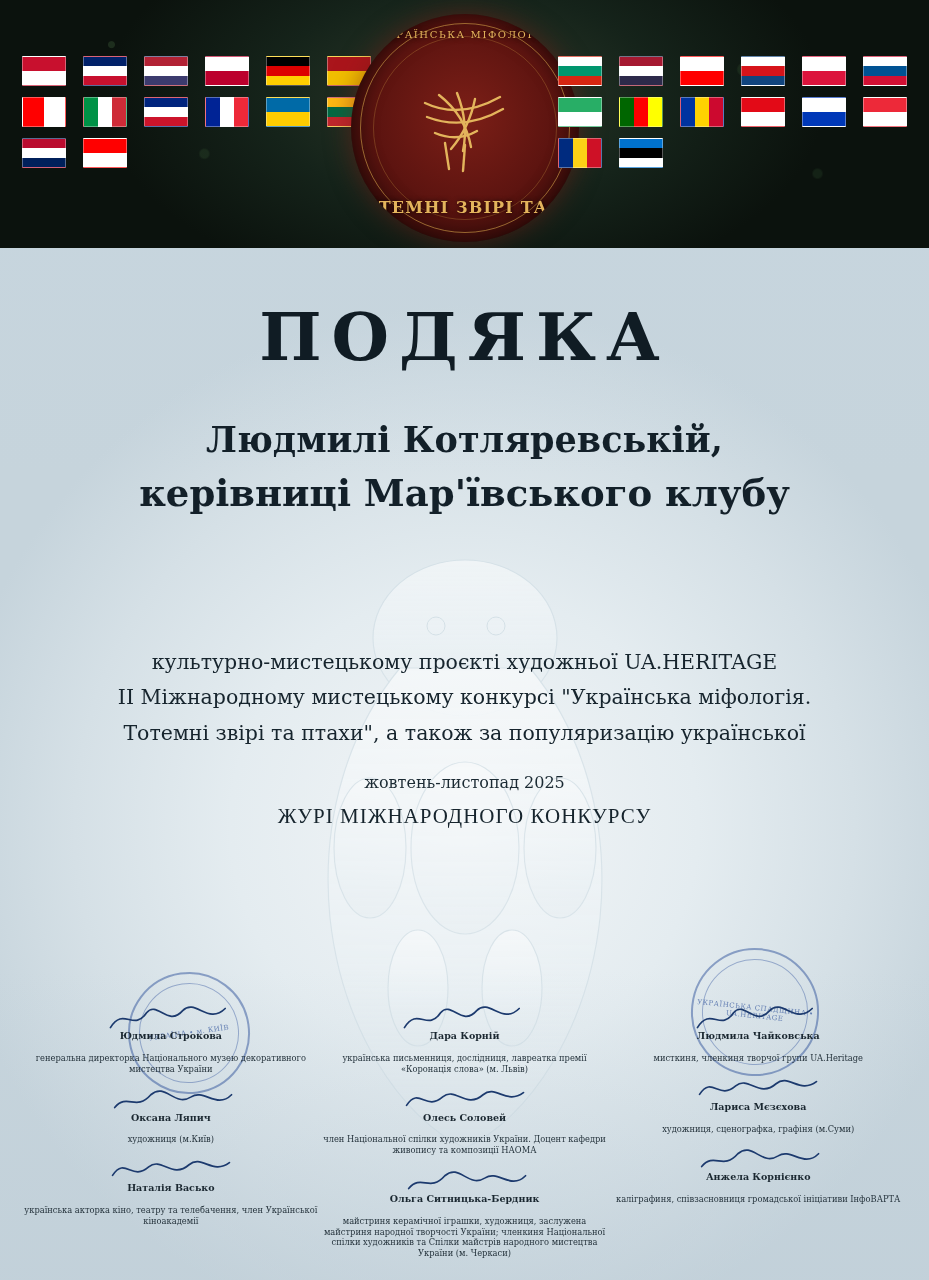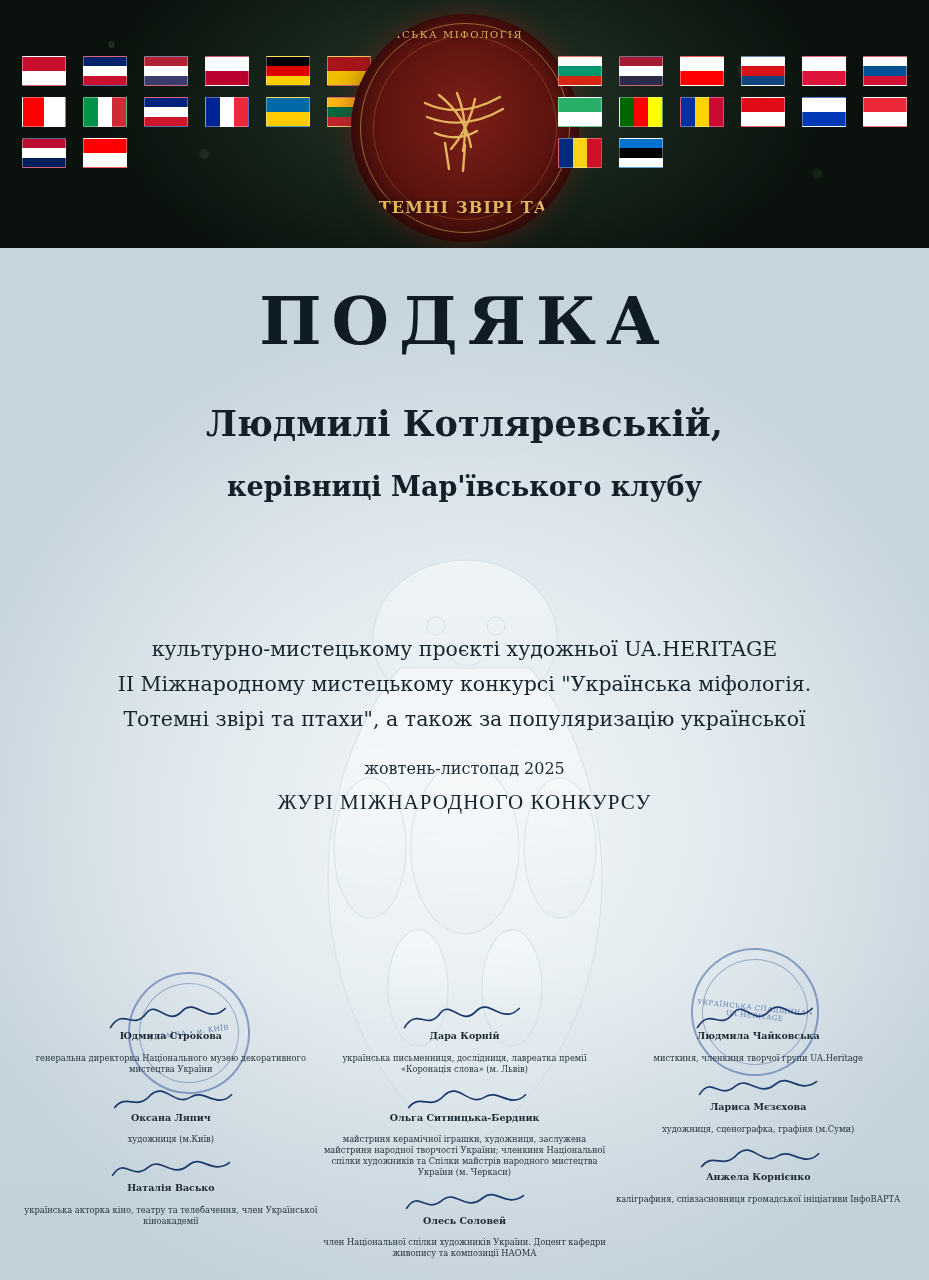--- a/index.html
+++ b/index.html
@@ -69,21 +69,21 @@
   .emblem .bird {
     position: absolute;
     left: 50%; top: 50%;
     transform: translate(-50%,-50%);
     width: 120px;
     height: 110px;
   }
   .emblem-text {
     position: absolute;
     left: 0; right: 0;
-    text-align: left;
+    text-align: center;
     color: #e3b45c;
     font-family: "DejaVu Serif", serif;
     font-size: 10px;
     letter-spacing: 1.6px;
     text-shadow: 0 0 5px rgba(0,0,0,.8);
     white-space: nowrap;
   }
   .emblem-text.top { top: 15px; }
   .emblem-text.bottom { bottom: 25px; font-size: 16px; letter-spacing: 1.2px; font-weight: bold;}
 
@@ -142,21 +142,21 @@
     transform: translateX(-50%);
     width: 430px;
     height: 660px;
     opacity: .5;
   }
 
   .content {
     position: relative;
     z-index: 3;
     text-align: center;
-    padding-top: 40px;
+    padding-top: 56px;
     color: #15232b;
   }
 
   .title {
     font-family: "DejaVu Serif", serif;
     font-size: 66px;
     letter-spacing: 10px;
     font-weight: 700;
     color: #101c24;
     margin: 0;
@@ -166,23 +166,23 @@
   .recipient {
     margin-top: 46px;
     font-family: "DejaVu Serif", serif;
     font-size: 35px;
     font-weight: 700;
     color: #132029;
     line-height: 1.35;
   }
   .recipient .role {
     display: block;
-    font-size: 27px;
+    font-size: 37px;
     font-weight: 700;
-    margin-top: 22px;
+    margin-top: 6px;
   }
 
   .body-text {
     margin: 126px auto 0;
     width: 800px;
     font-family: "DejaVu Serif", serif;
     font-size: 20.5px;
     line-height: 1.72;
     color: #16242d;
   }
@@ -411,31 +411,31 @@
         <div id="sig-center">
             <div class="sig-block">
               <svg class="sig-scribble" viewBox="0 0 122 32" width="132">
                 <path d="M4 26 C16 6, 26 30, 38 12 C48 0, 58 26, 72 10 C84 -2, 96 24, 112 8" fill="none" stroke="#1c3a6e" stroke-width="1.6" stroke-linecap="round"></path>
               </svg>
               <div class="sig-name">Дара Корній</div>
               <div class="sig-desc">українська письменниця, дослідниця, лавреатка премії «Коронація слова» (м. Львів)</div>
             </div>
             <div class="sig-block">
               <svg class="sig-scribble" viewBox="0 0 122 32" width="132">
+                <path d="M6 22 C18 4, 24 28, 40 14 C52 4, 62 26, 78 12 C90 2, 100 22, 116 10" fill="none" stroke="#1c3a6e" stroke-width="1.6" stroke-linecap="round"></path>
+              </svg>
+              <div class="sig-name">Олесь Соловей</div>
+              <div class="sig-desc">член Національної спілки художників України. Доцент кафедри живопису та композиції НАОМА</div>
+            </div>
+            <div class="sig-block">
+              <svg class="sig-scribble" viewBox="0 0 122 32" width="132">
                 <path d="M8 24 C20 10, 28 28, 42 12 C56 0, 64 24, 80 14 C92 6, 104 26, 118 12" fill="none" stroke="#1c3a6e" stroke-width="1.6" stroke-linecap="round"></path>
               </svg>
               <div class="sig-name">Ольга Ситницька-Бердник</div>
               <div class="sig-desc">майстриня керамічної іграшки, художниця, заслужена майстриня народної творчості України; членкиня Національної спілки художників та Спілки майстрів народного мистецтва України (м. Черкаси)</div>
-            </div>
-            <div class="sig-block">
-              <svg class="sig-scribble" viewBox="0 0 122 32" width="132">
-                <path d="M6 22 C18 4, 24 28, 40 14 C52 4, 62 26, 78 12 C90 2, 100 22, 116 10" fill="none" stroke="#1c3a6e" stroke-width="1.6" stroke-linecap="round"></path>
-              </svg>
-              <div class="sig-name">Олесь Соловей</div>
-              <div class="sig-desc">член Національної спілки художників України. Доцент кафедри живопису та композиції НАОМА</div>
             </div>
           </div>
       </div>
 
       <div class="sig-col">
         <div class="stamp stamp-right">
           <div class="inner"></div>
           <span>УКРАЇНСЬКА СПАДЩИНА • UA.HERITAGE</span>
         </div>
         <div id="sig-right">

